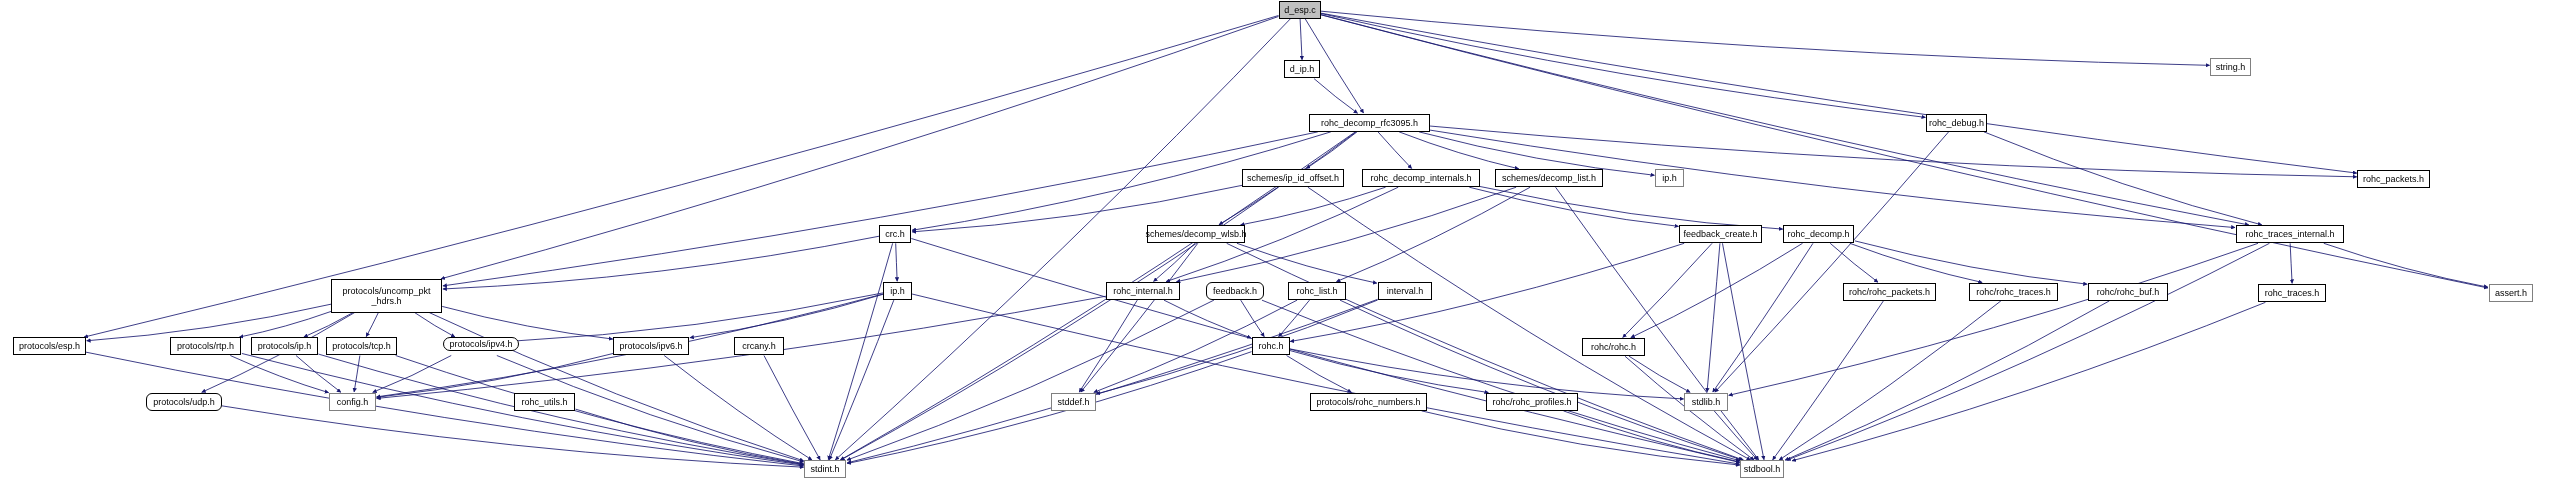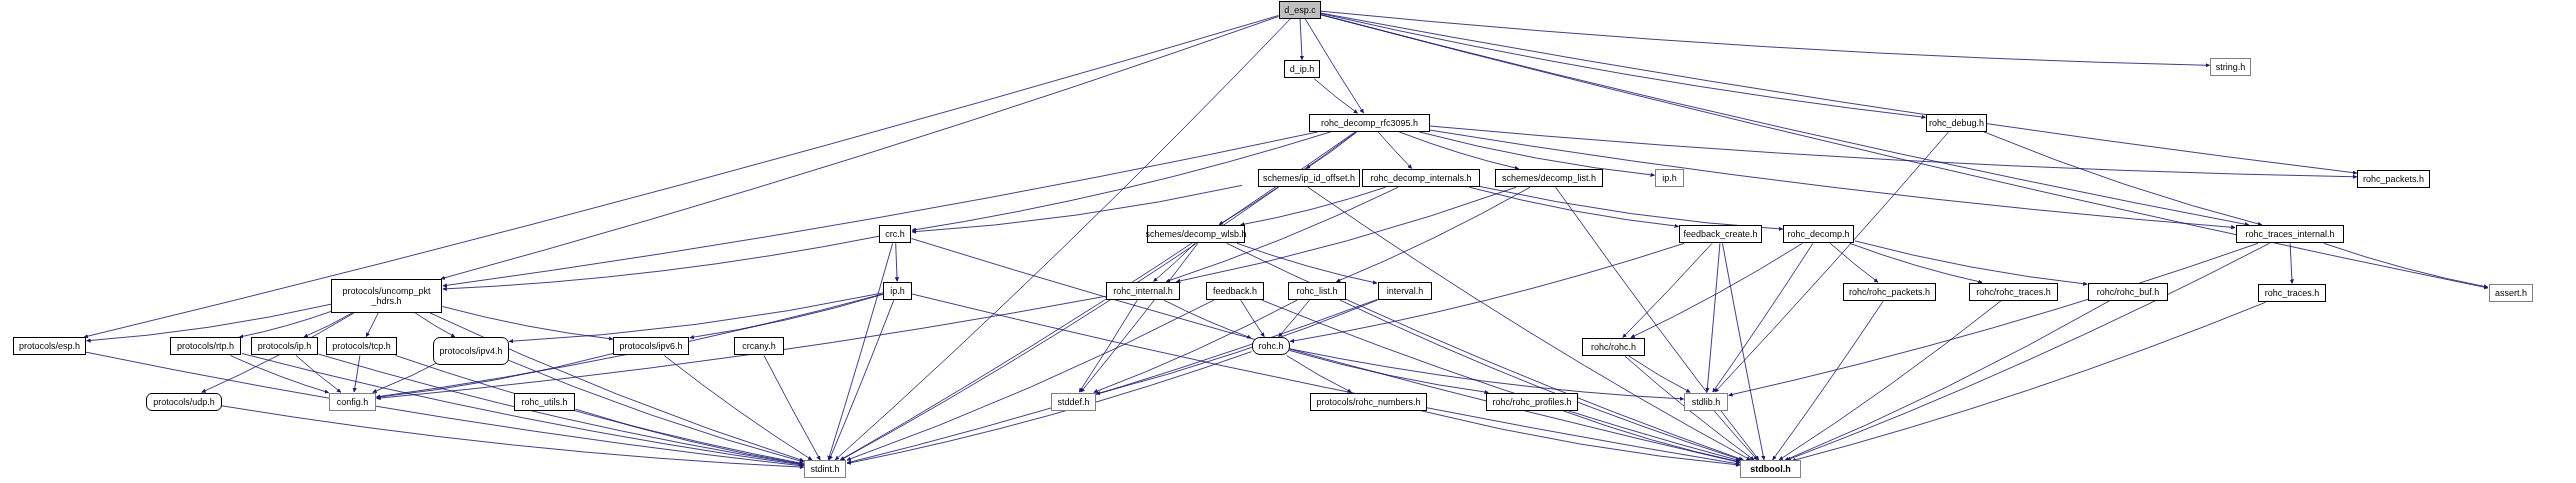--- a/index.html
+++ b/index.html
@@ -175,55 +175,55 @@
         <path d="M 2146.1 564.0 Q 2267.1 608.4 2388.0 634.1" fill="none" stroke="#191970" stroke-width="1.15" marker-end="url(#arrow)"></path>
         <path d="M 2353.0 564.0 Q 2382.7 599.1 2412.3 631.2" fill="none" stroke="#191970" stroke-width="1.15" marker-end="url(#arrow)"></path>
       </g>
   </svg>
   <div id="node-layer">
       <div class="node root" style="left: 1279px; top: 0.7px; width: 42px; height: 18px;"><span class="node-label">d_esp.c</span></div>
       <div class="node sys" style="left: 2210px; top: 58px; width: 41px; height: 18px; justify-content: center;"><span class="node-label">string.h</span></div>
       <div class="node hdr" style="left: 1284px; top: 60px; width: 36px; height: 18px;"><span class="node-label">d_ip.h</span></div>
       <div class="node hdr" style="left: 1309px; top: 114px; width: 121px; height: 18px;"><span class="node-label">rohc_decomp_rfc3095.h</span></div>
       <div class="node hdr" style="left: 1926px; top: 114px; width: 61px; height: 18px;"><span class="node-label">rohc_debug.h</span></div>
-      <div class="node hdr" style="left: 1242px; top: 169px; width: 102px; height: 18px; margin-left: 16px;"><span class="node-label">schemes/ip_id_offset.h</span></div>
+      <div class="node hdr" style="left: 1242px; top: 169px; width: 102px; height: 18px;"><span class="node-label">schemes/ip_id_offset.h</span></div>
       <div class="node hdr" style="left: 1362px; top: 169px; width: 118px; height: 18px;"><span class="node-label">rohc_decomp_internals.h</span></div>
       <div class="node hdr" style="left: 1495px; top: 169px; width: 108px; height: 18px;"><span class="node-label">schemes/decomp_list.h</span></div>
       <div class="node sys" style="left: 1655px; top: 169px; width: 29px; height: 18px;"><span class="node-label">ip.h</span></div>
       <div class="node hdr" style="left: 2357px; top: 170px; width: 73px; height: 18px;"><span class="node-label">rohc_packets.h</span></div>
       <div class="node hdr" style="left: 879px; top: 225px; width: 32px; height: 18px;"><span class="node-label">crc.h</span></div>
       <div class="node hdr" style="left: 1147px; top: 225px; width: 98px; height: 18px;"><span class="node-label">schemes/decomp_wlsb.h</span></div>
       <div class="node hdr" style="left: 1679px; top: 225px; width: 83px; height: 18px;"><span class="node-label">feedback_create.h</span></div>
       <div class="node hdr" style="left: 1783px; top: 225px; width: 71px; height: 18px;"><span class="node-label">rohc_decomp.h</span></div>
       <div class="node hdr" style="left: 2236px; top: 225px; width: 108px; height: 18px;"><span class="node-label">rohc_traces_internal.h</span></div>
       <div class="node hdr" style="left: 331px; top: 279px; width: 111px; height: 34px;"><span class="node-label">protocols/uncomp_pkt
 _hdrs.h</span></div>
       <div class="node hdr" style="left: 883px; top: 282px; width: 29px; height: 18px;"><span class="node-label">ip.h</span></div>
       <div class="node hdr" style="left: 1106px; top: 282px; width: 74px; height: 18px;"><span class="node-label">rohc_internal.h</span></div>
-      <div class="node hdr" style="left: 1206px; top: 282px; width: 58px; height: 18px;"><span class="node-label">feedback.h</span></div>
+      <div class="node hdr" style="left: 1206px; top: 282px; width: 58px; height: 18px; border-radius: 6px;"><span class="node-label">feedback.h</span></div>
       <div class="node hdr" style="left: 1288px; top: 282px; width: 58px; height: 18px;"><span class="node-label">rohc_list.h</span></div>
       <div class="node hdr" style="left: 1378px; top: 282px; width: 54px; height: 18px;"><span class="node-label">interval.h</span></div>
       <div class="node hdr" style="left: 1843px; top: 283px; width: 93px; height: 18px;"><span class="node-label">rohc/rohc_packets.h</span></div>
       <div class="node hdr" style="left: 1969px; top: 283px; width: 89px; height: 18px;"><span class="node-label">rohc/rohc_traces.h</span></div>
       <div class="node hdr" style="left: 2088px; top: 283px; width: 80px; height: 18px;"><span class="node-label">rohc/rohc_buf.h</span></div>
       <div class="node hdr" style="left: 2258px; top: 284px; width: 68px; height: 18px;"><span class="node-label">rohc_traces.h</span></div>
       <div class="node sys" style="left: 2489px; top: 284px; width: 44px; height: 18px;"><span class="node-label">assert.h</span></div>
       <div class="node hdr" style="left: 13px; top: 337px; width: 73px; height: 18px;"><span class="node-label">protocols/esp.h</span></div>
       <div class="node hdr" style="left: 170px; top: 337px; width: 71px; height: 18px;"><span class="node-label">protocols/rtp.h</span></div>
       <div class="node hdr" style="left: 251px; top: 337px; width: 67px; height: 18px;"><span class="node-label">protocols/ip.h</span></div>
       <div class="node hdr" style="left: 326px; top: 337px; width: 71px; height: 18px;"><span class="node-label">protocols/tcp.h</span></div>
-      <div class="node hdr" style="left: 433px; top: 337px; width: 76px; height: 28px; border-radius: 7px;"><span class="node-label">protocols/ipv4.h</span></div>
+      <div class="node hdr" style="left: 443px; top: 337px; width: 76px; height: 14px; border-radius: 7px;"><span class="node-label">protocols/ipv4.h</span></div>
       <div class="node hdr" style="left: 613px; top: 337px; width: 76px; height: 18px;"><span class="node-label">protocols/ipv6.h</span></div>
       <div class="node hdr" style="left: 734px; top: 337px; width: 50px; height: 18px; justify-content: center;"><span class="node-label">crcany.h</span></div>
-      <div class="node hdr" style="left: 1252px; top: 337px; width: 38px; height: 18px; border-radius: 8px;"><span class="node-label">rohc.h</span></div>
+      <div class="node hdr" style="left: 1252px; top: 337px; width: 38px; height: 18px;"><span class="node-label">rohc.h</span></div>
       <div class="node hdr" style="left: 1582px; top: 338px; width: 63px; height: 18px;"><span class="node-label">rohc/rohc.h</span></div>
       <div class="node hdr" style="left: 146px; top: 393px; width: 76px; height: 18px; border-radius: 6px;"><span class="node-label">protocols/udp.h</span></div>
       <div class="node sys" style="left: 329px; top: 393px; width: 47px; height: 18px;"><span class="node-label">config.h</span></div>
       <div class="node hdr" style="left: 514px; top: 393px; width: 61px; height: 18px;"><span class="node-label">rohc_utils.h</span></div>
       <div class="node sys" style="left: 1051px; top: 393px; width: 45px; height: 18px;"><span class="node-label">stddef.h</span></div>
       <div class="node hdr" style="left: 1310px; top: 393px; width: 117px; height: 18px;"><span class="node-label">protocols/rohc_numbers.h</span></div>
       <div class="node hdr" style="left: 1486px; top: 393px; width: 92px; height: 18px;"><span class="node-label">rohc/rohc_profiles.h</span></div>
       <div class="node sys" style="left: 1684px; top: 393px; width: 44px; height: 18px; text-align: right;"><span class="node-label">stdlib.h</span></div>
       <div class="node sys" style="left: 804px; top: 460px; width: 42px; height: 18px;"><span class="node-label">stdint.h</span></div>
-      <div class="node sys" style="left: 1740px; top: 460px; width: 61px; height: 18px; font-weight: bold;"><span class="node-label">stdbool.h</span></div>
+      <div class="node sys" style="left: 1740px; top: 460px; width: 44px; height: 18px;"><span class="node-label">stdbool.h</span></div>
     </div>
 </div>
 
 
 </body></html>

